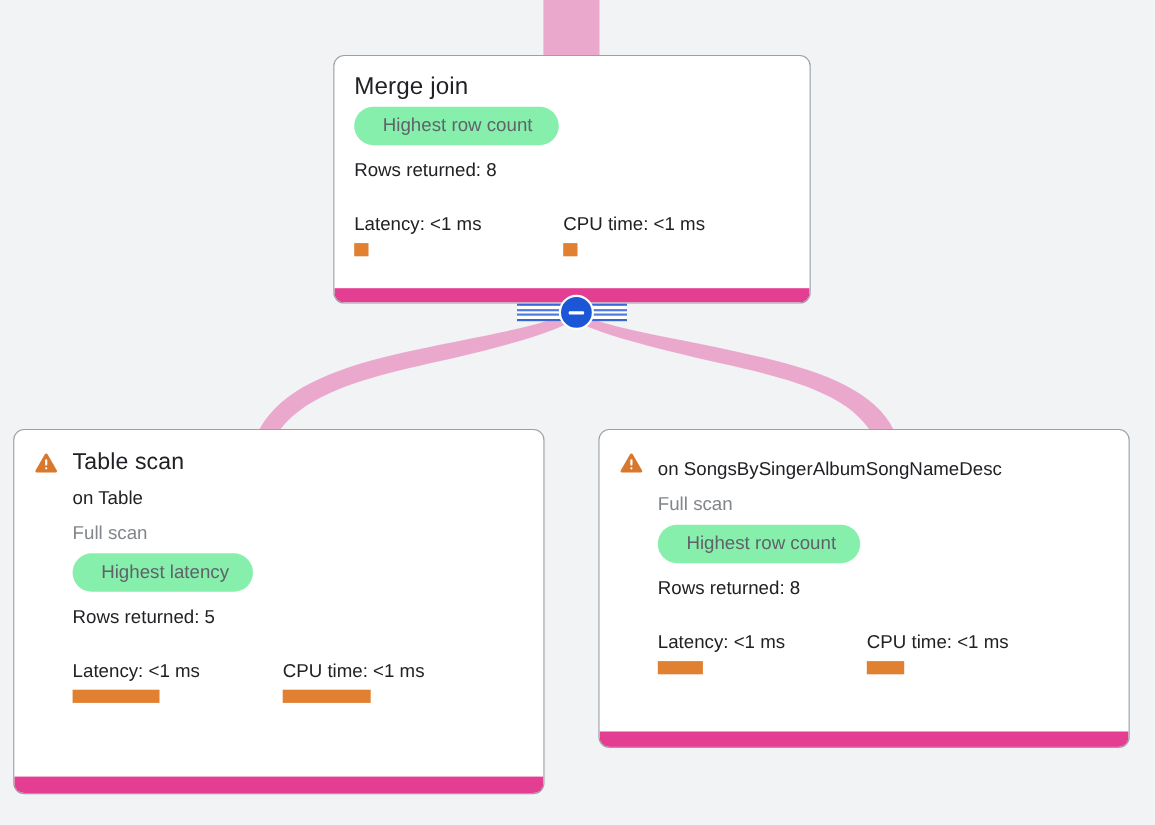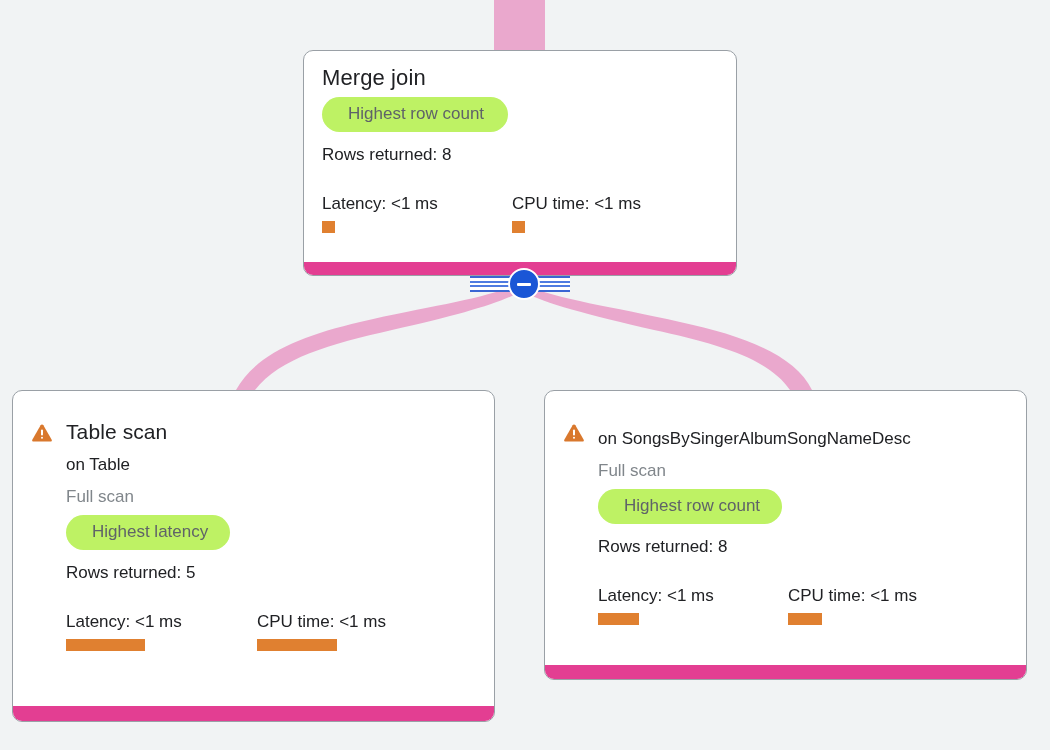--- a/index.html
+++ b/index.html
@@ -29,21 +29,21 @@
     position: absolute;
     background: #ffffff;
     border: 1px solid #9aa0a6;
     border-radius: 10px;
     overflow: hidden;
     display: flex;
     flex-direction: column;
   }
   .node-body {
     flex: 1 1 auto;
-    padding: 28px 18px 10px 18px;
+    padding: 16px 18px 10px 18px;
   }
   .node-footer {
     flex: 0 0 auto;
     background: #e33e92;
   }
 
   .node-head {
     display: flex;
     align-items: flex-start;
     gap: 13px;
@@ -72,21 +72,21 @@
   .node-scantype {
     font-size: 17px;
     color: #80868b;
     line-height: 24px;
     margin-top: 8px;
   }
 
   .chips { margin-top: 6px; }
   .chip {
     display: inline-block;
-    background: #bef264;
+    background: #86efac;
     color: #5f6368;
     font-size: 17px;
     line-height: 20px;
     padding: 7px 22px 8px 26px;
     border-radius: 18px;
     margin-bottom: 7px;
     white-space: nowrap;
   }
 
   .rows-returned {

